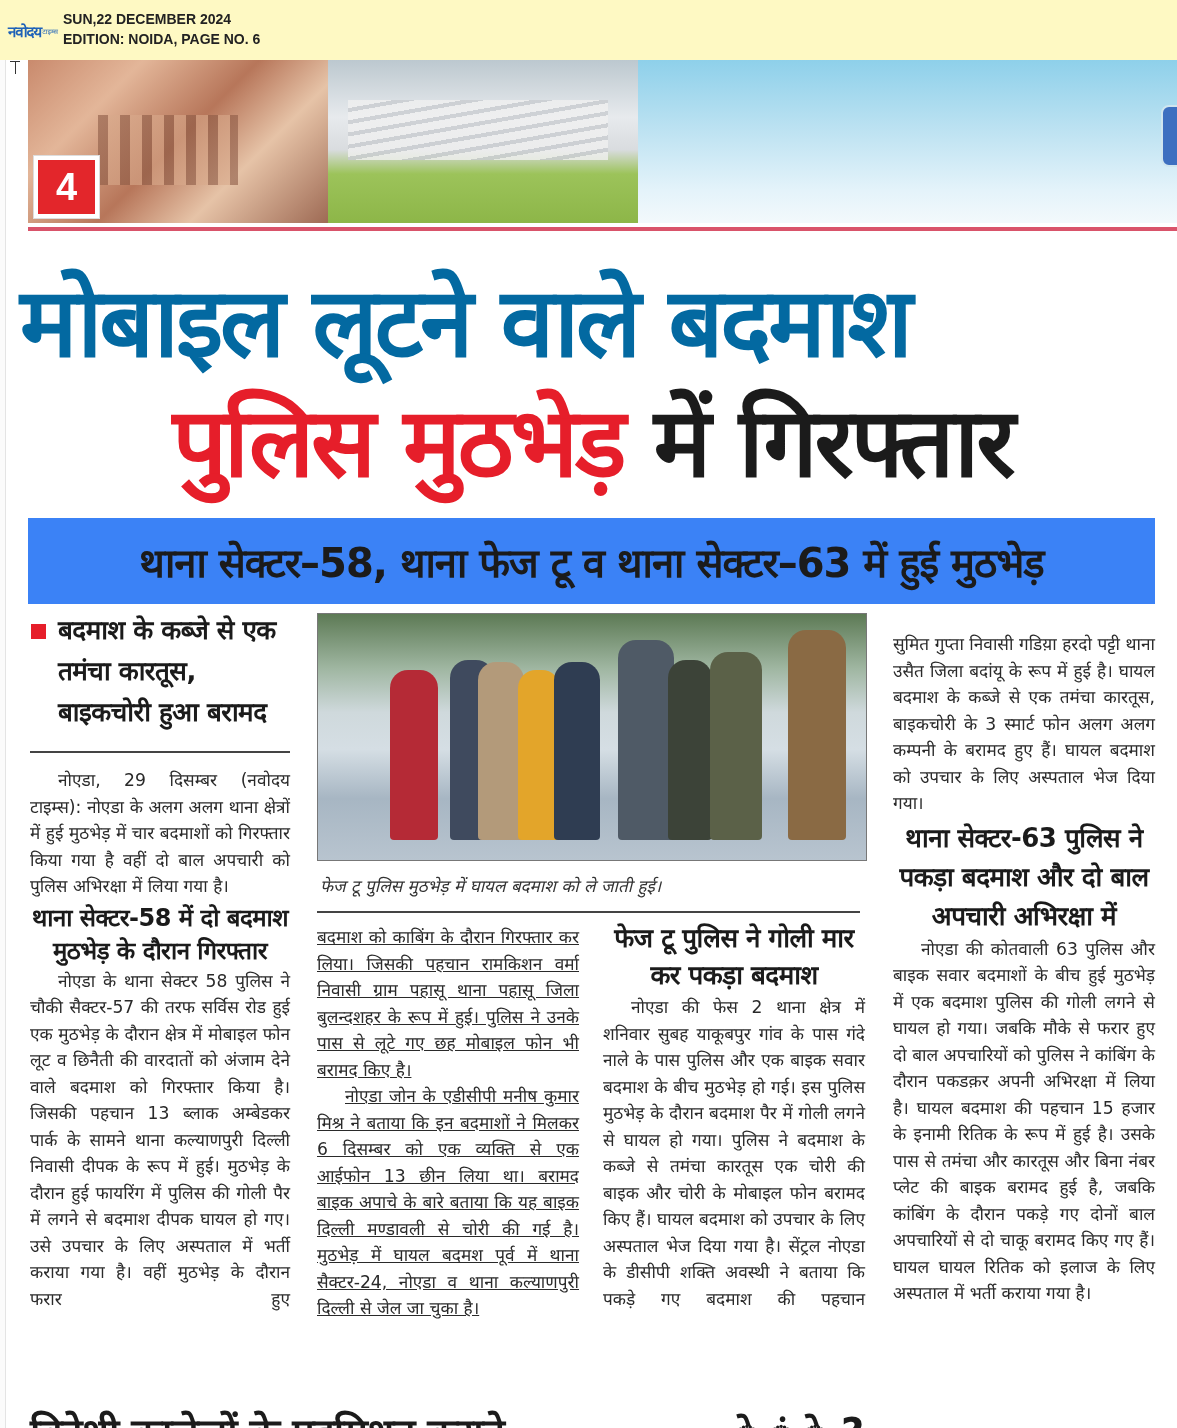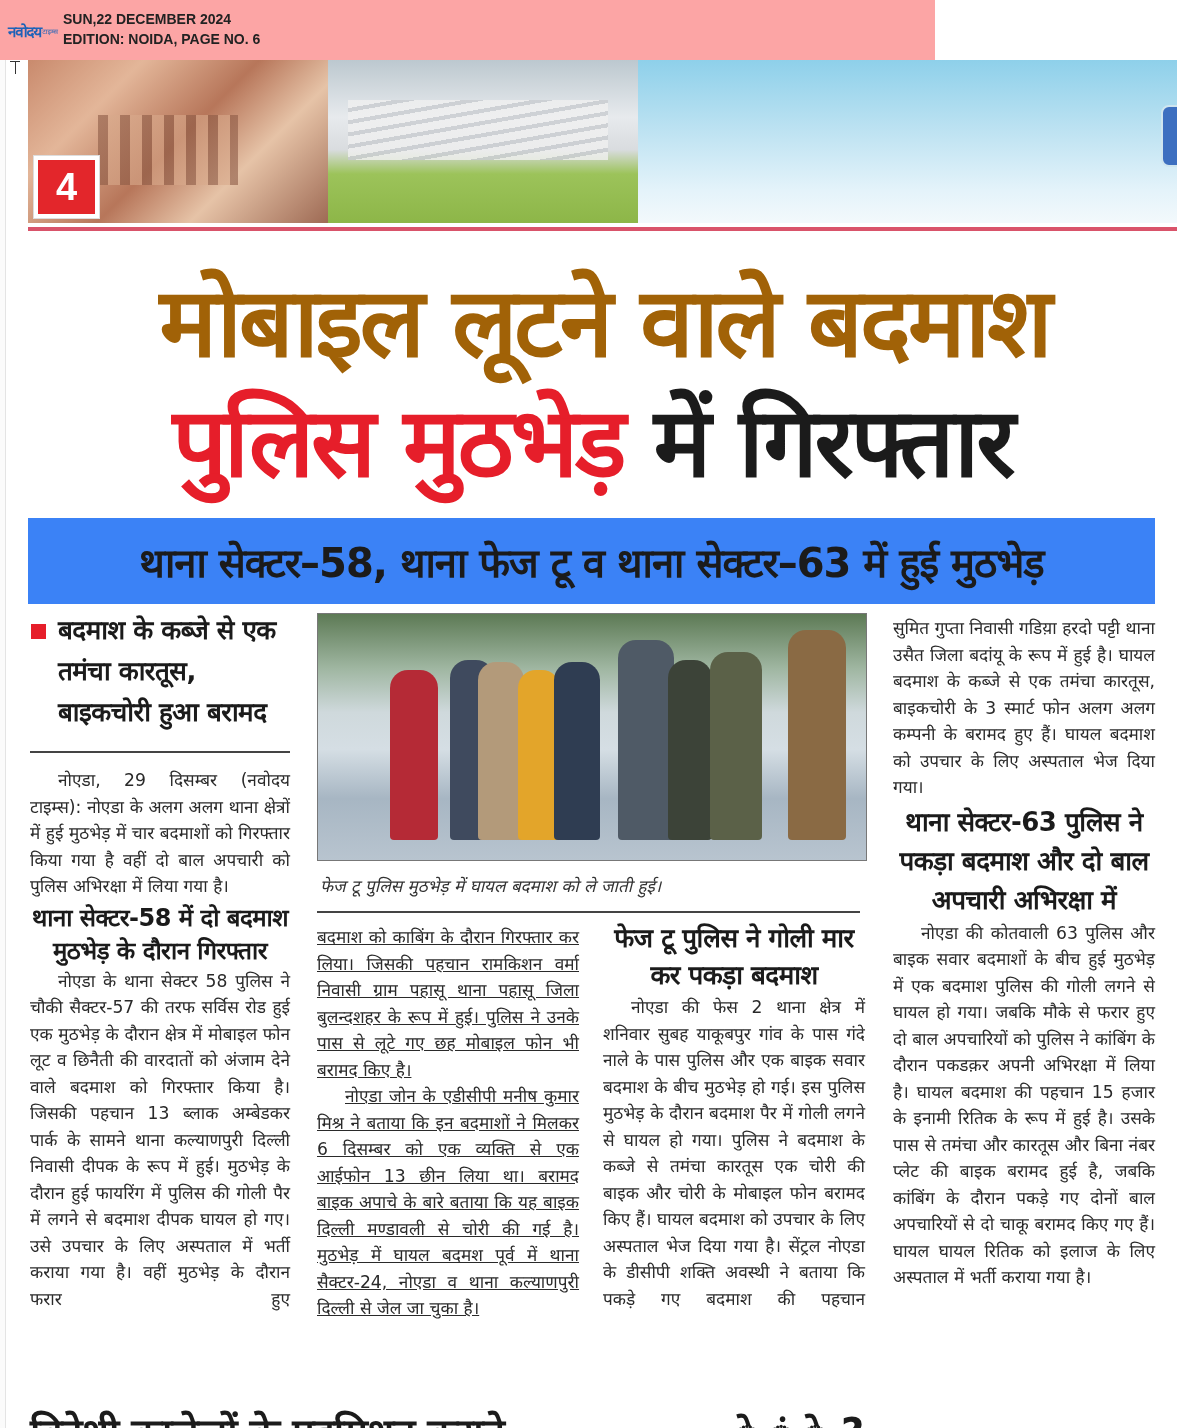--- a/index.html
+++ b/index.html
@@ -1,20 +1,20 @@
 <!DOCTYPE html>
 <html><head>
   <meta charset="utf-8">
   <style>
     * { box-sizing: border-box; margin: 0; padding: 0; }
     html, body { width: 1177px; height: 1428px; overflow: hidden; background: #ffffff; }
     body { font-family: "Liberation Sans", "DejaVu Sans", sans-serif; color: #222; position: relative; }
 
     
-    .topbar { position: absolute; left: 0; top: 0; width: 935px; height: 60px; background: #fca5a5; }
+    .topbar { position: absolute; left: 0; top: 0; width: 1177px; height: 60px; background: #fef9c3; }
     .topbar .logo { position: absolute; left: 8px; top: 20px; width: 44px; height: 22px; display: flex; align-items: center; }
     .topbar .logo .l1 { color: #1e62b8; font-weight: bold; font-size: 15px; letter-spacing: -1px; font-family: "DejaVu Sans", sans-serif; }
     .topbar .logo .l2 { color: #1e62b8; font-size: 7px; margin-left: 1px; font-family: "DejaVu Sans", sans-serif; }
     .topbar .meta { position: absolute; left: 63px; top: 9px; font-size: 14px; line-height: 20px; font-weight: bold; color: #222; font-family: "Liberation Sans", sans-serif; }
 
     
     .leftline { position: absolute; left: 0; top: 60px; width: 6px; height: 1368px; border-right: 1px solid #e4e4e4; background: #fbfbfb; }
     .tick { position: absolute; left: 10px; top: 60px; width: 10px; height: 14px; }
     .tick::before { content: ""; position: absolute; left: 0; top: 1px; width: 10px; height: 1px; background: #333; }
     .tick::after { content: ""; position: absolute; left: 5px; top: 1px; width: 1px; height: 13px; background: #333; }
@@ -31,21 +31,21 @@
     .banner .ribbon { position: absolute; left: 12px; top: -6px; width: 408px; height: 32px; background: #e3262b;
       clip-path: polygon(3% 0, 100% 0, 96% 100%, 0 100%); }
     .banner .ribbon span { position: absolute; left: 24px; top: 2px; color: #fff; font-weight: bold; font-style: italic; font-size: 21px; letter-spacing: 1px; font-family: "Liberation Sans", sans-serif; }
     .banner .pagebox { position: absolute; left: 5px; top: 95px; width: 67px; height: 64px; background: #fff; border: 1px solid #ddd; }
     .banner .pagebox span { position: absolute; left: 4px; top: 4px; width: 57px; height: 54px; background: #e3262b; color: #fff; font-weight: bold; font-size: 38px; text-align: center; line-height: 54px; font-family: "Liberation Sans", sans-serif; }
     .banner .title { position: absolute; left: 606px; top: 0; width: 490px; height: 163px; color: #e64a37; font-size: 108px; font-weight: bold; line-height: 163px; text-align: center; font-family: "DejaVu Sans", sans-serif; letter-spacing: -2px; }
     .banner .sidebox { position: absolute; left: 1133px; top: 45px; width: 30px; height: 62px; background: #3d6fc0; border-radius: 8px 0 0 8px; border: 2px solid #cfe5ef; }
     .redrule { position: absolute; left: 28px; top: 227px; width: 1149px; height: 4px; background: #d9536a; }
 
     
-    .hl1 { position: absolute; left: 32px; top: 268px; width: 1145px; font-size: 96px; line-height: 110px; font-weight: bold; color: #a16207; text-align: center; font-family: "DejaVu Sans", sans-serif; letter-spacing: -3px; white-space: nowrap; }
+    .hl1 { position: absolute; left: 20px; top: 268px; width: 1145px; font-size: 96px; line-height: 110px; font-weight: bold; color: #0369a1; font-family: "DejaVu Sans", sans-serif; letter-spacing: -3px; white-space: nowrap; }
     .hl2 { position: absolute; left: 20px; top: 388px; width: 1145px; font-size: 96px; line-height: 110px; font-weight: bold; text-align: center; font-family: "DejaVu Sans", sans-serif; letter-spacing: -3px; white-space: nowrap; }
     .hl2 .red { color: #e61e2a; }
     .hl2 .blk { color: #1b1b1b; }
 
     
     .subhead { position: absolute; left: 28px; top: 518px; width: 1127px; height: 86px; background: #3b82f6; display: flex; align-items: center; justify-content: center; }
     .subhead span { font-size: 40px; font-weight: bold; color: #1b1b1b; font-family: "DejaVu Sans", sans-serif; letter-spacing: -1px; white-space: nowrap; }
 
     
     .col { position: absolute; font-family: "DejaVu Sans", sans-serif; color: #2a2a2a; }
@@ -61,21 +61,21 @@
     .rule { height: 2px; background: #444; margin: 18px 0 14px 0; }
 
     .photo { position: absolute; left: 317px; top: 613px; width: 550px; height: 248px; border: 1px solid #777; overflow: hidden;
       background: linear-gradient(180deg, #5d7a55 0%, #9fb6a1 22%, #cfd9dc 40%, #d5dee4 55%, #a7b6c3 75%, #b8c4cf 100%); }
     .photo .p { position: absolute; bottom: 20px; border-radius: 18px 18px 4px 4px; }
     .caption { position: absolute; left: 320px; top: 874px; font-size: 17px; font-style: italic; color: #333; font-family: "DejaVu Sans", sans-serif; white-space: nowrap; }
     .caprule { position: absolute; left: 317px; top: 911px; width: 543px; height: 2px; background: #444; }
 
     .col2 { left: 317px; top: 924px; width: 262px; text-decoration: underline; }
     .col3 { left: 603px; top: 920px; width: 262px; }
-    .col4 { left: 893px; top: 615px; width: 262px; }
+    .col4 { left: 893px; top: 631px; width: 262px; }
 
     .bottomhl { position: absolute; left: 30px; top: 1404px; font-size: 40px; font-weight: bold; color: #1b1b1b; white-space: nowrap; font-family: "DejaVu Sans", sans-serif; letter-spacing: -1px; }
     .bottomhl2 { position: absolute; left: 735px; top: 1404px; font-size: 40px; font-weight: bold; color: #1b1b1b; white-space: nowrap; font-family: "DejaVu Sans", sans-serif; }
   </style>
 </head>
 <body>
 
 <div class="topbar">
   <div class="logo">
     <span class="l1">नवोदय</span>

